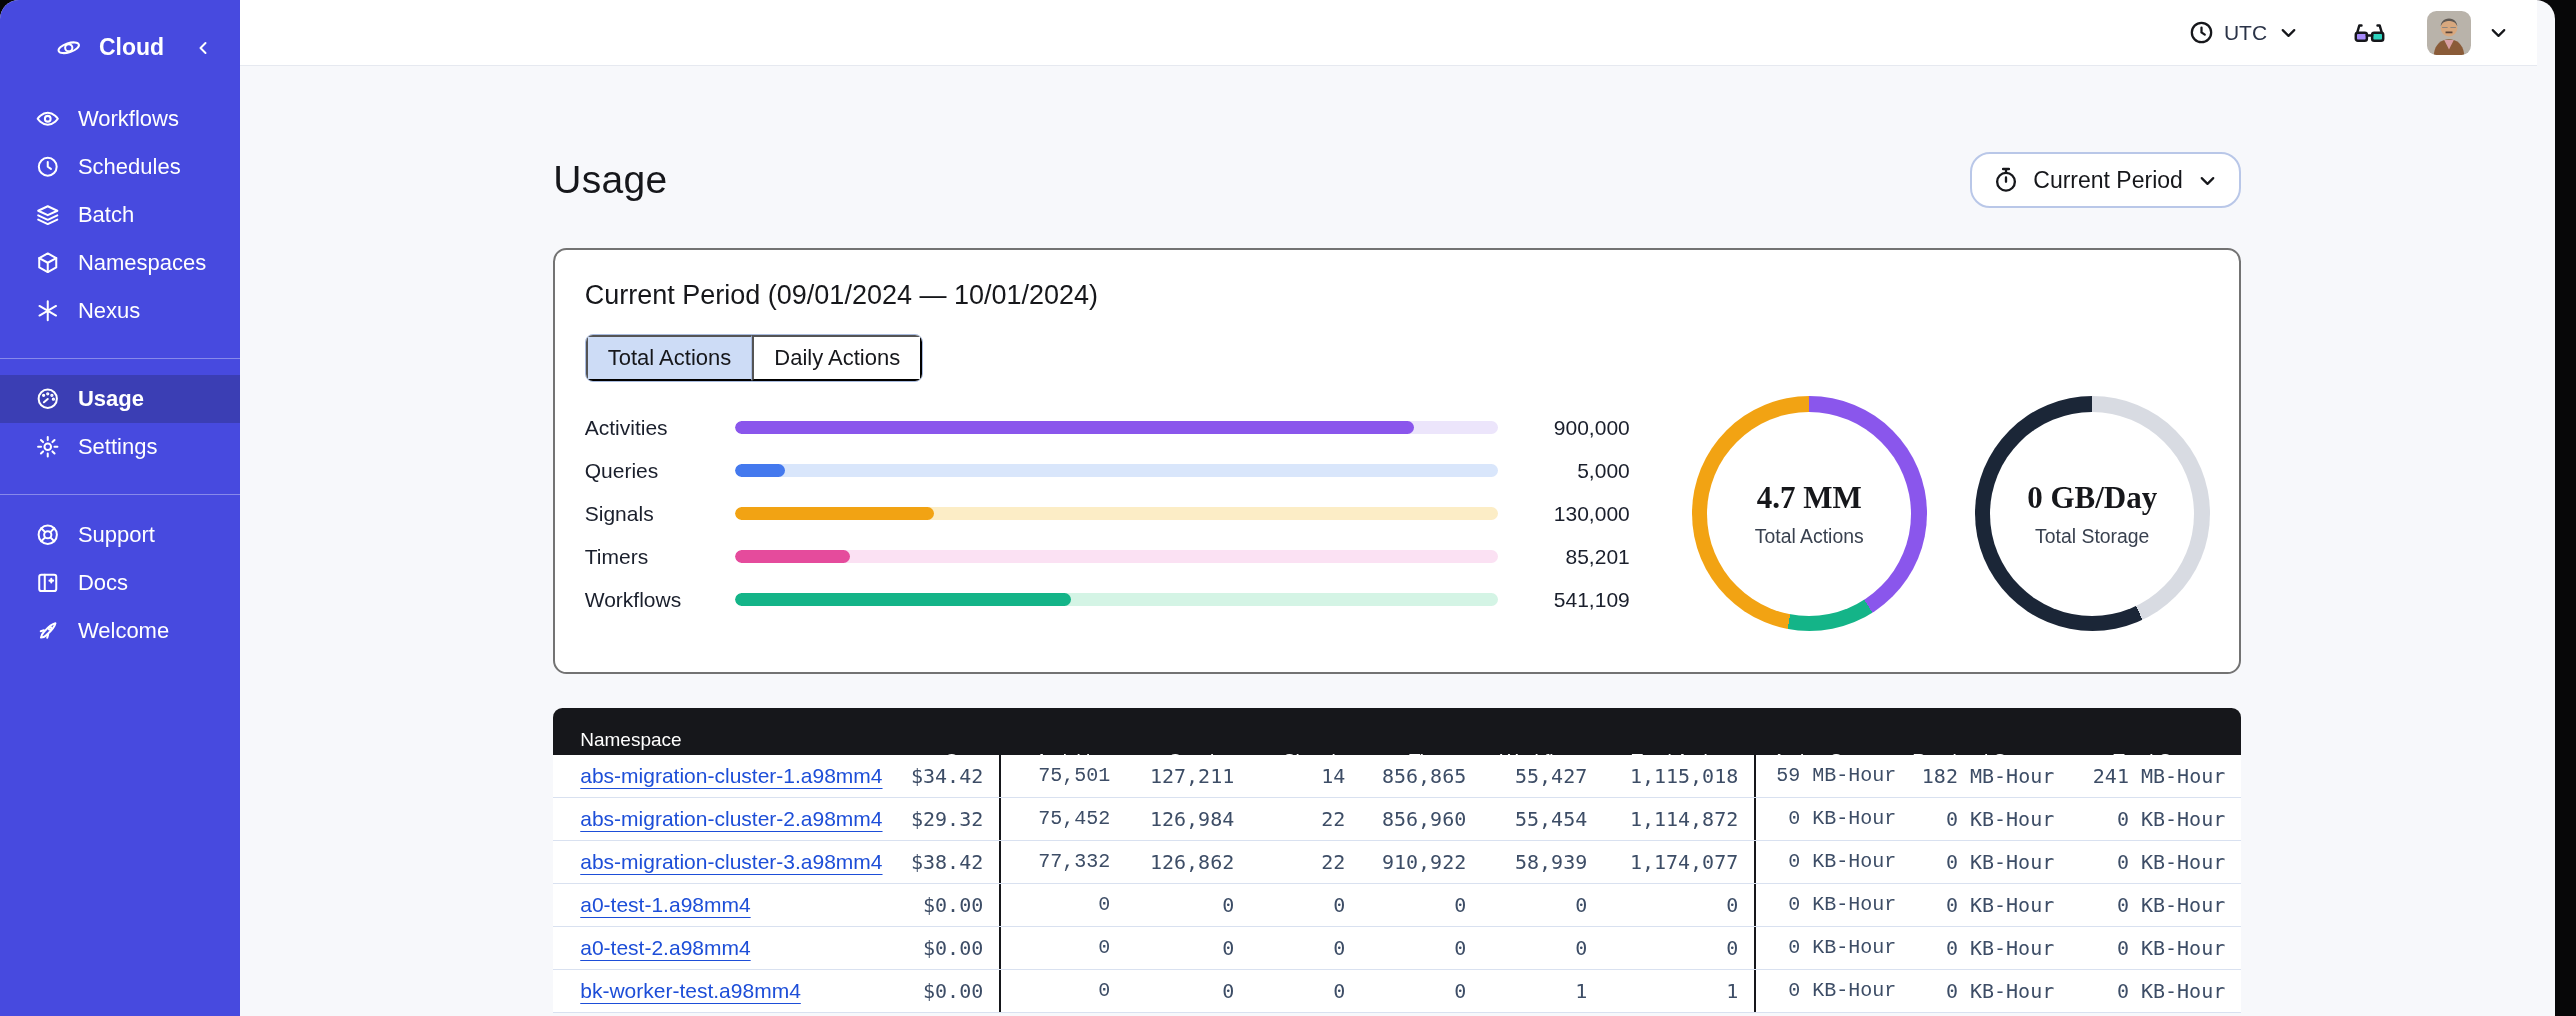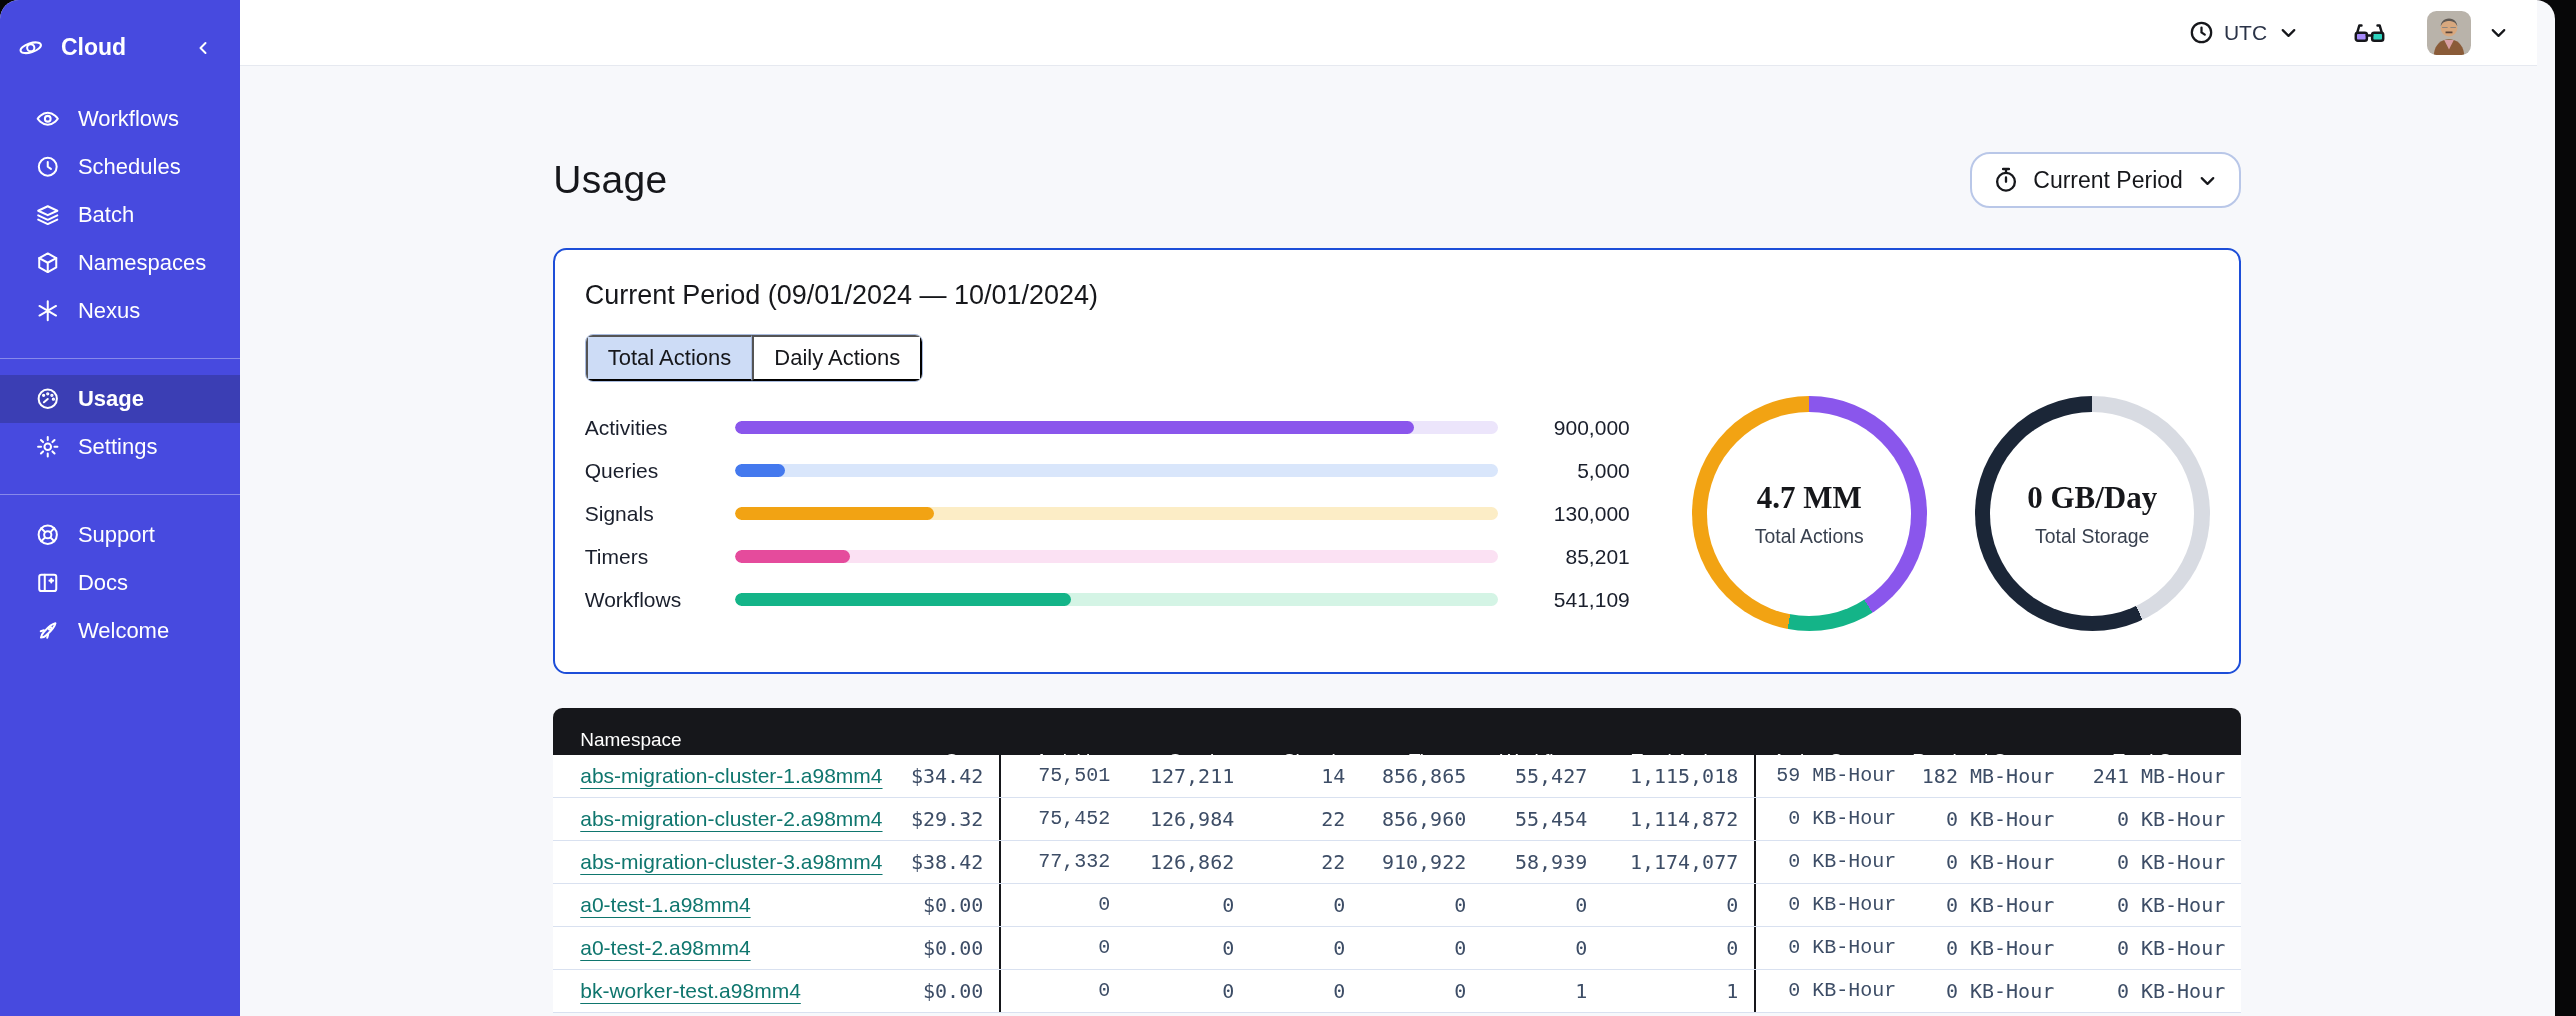--- a/index.html
+++ b/index.html
@@ -15,21 +15,21 @@
     overflow:hidden; background:#f7f8fb;
   }
 
   
   .sidebar {
     position:absolute; left:0; top:0; bottom:0; width:240px;
     background:#474adf; color:#fff; padding-top:24px; z-index:5;
   }
   .brand-row {
     height:47px; display:flex; align-items:center;
-    padding:0 27px 0 18px; margin-bottom:24px;
+    padding:0 27px 0 56px; margin-bottom:24px;
   }
   .brand-label { font-size:23px; font-weight:600; margin-left:17.4px; flex:1; }
   .side-item {
     height:48px; display:flex; align-items:center;
     padding-left:35px; gap:17.4px; font-size:22px; font-weight:500;
     cursor:pointer; white-space:nowrap;
   }
   .side-item.active { background:#3b3eb4; font-weight:600; }
   .side-icon { width:25.5px; height:25.5px; display:inline-flex; flex:none; }
   .side-icon svg { width:100%; height:100%; }
@@ -61,21 +61,21 @@
   .page-title { font-size:39px; font-weight:500; color:#16171b; letter-spacing:0.3px; }
   .period-btn {
     height:56px; background:#fff; border:2px solid #b9c7e8; border-radius:20px;
     display:inline-flex; align-items:center; gap:13.4px; padding:0 20px;
     font-size:23px; font-weight:500; color:#16171b; cursor:pointer;
   }
   .period-btn .icon24 { width:28px; height:28px; }
 
   
   .usage-card {
-    margin-top:40px; background:#fff; border:2px solid #1d4ed8; border-radius:13.4px;
+    margin-top:40px; background:#fff; border:2px solid #737373; border-radius:13.4px;
     padding:29.5px 29.5px 27px 29.5px; height:426px;
   }
   .card-title { font-size:27px; font-weight:500; color:#16171b; }
   .tab-group {
     margin-top:23px; display:inline-flex; border:1.3px solid #a9bbde;
     border-radius:8px; overflow:hidden; background:#fff;
   }
   .tab {
     height:46px; display:inline-flex; align-items:center; padding:0 20px;
     font-size:22px; font-weight:500; color:#16171b; cursor:pointer; background:#fff;
@@ -106,21 +106,21 @@
   .th:first-child { padding-left:27px; text-align:left; }
   .th:nth-child(n+2) { text-align:right; padding-right:16px;margin-top:42px; }
   .tbody-row { background:#fff; height:43px; align-items:center; border-bottom:1.3px solid #d9e1f0; }
   .td { font-size:21px; white-space:nowrap; }
   .td:first-child { padding-left:27px; text-align:left; }
   .td:nth-child(n+2) {
     text-align:right; padding-right:16px;
     font-family:"DejaVu Sans Mono", monospace; font-size:20px; color:#3d4d66;
   }
   .tbody-row .td:nth-child(3), .tbody-row .td:nth-child(9) { border-left:2.7px solid #16171b; height:42px; line-height:42px;font-family:Liberation Mono, monospace; }
-  .ns-link { color:#0f766e; text-decoration:underline; text-underline-offset:4.7px; text-decoration-thickness:1.3px; cursor:pointer; }
+  .ns-link { color:#1d4ed8; text-decoration:underline; text-underline-offset:4.7px; text-decoration-thickness:1.3px; cursor:pointer; }
 </style>
 </head>
 <body>
 
 <div class="window">
 
   <nav class="sidebar">
     <div class="brand-row">
       <span class="side-icon">
         <svg viewBox="0 0 24 24" fill="none" stroke="#fff" stroke-width="1.9" stroke-linecap="round">

